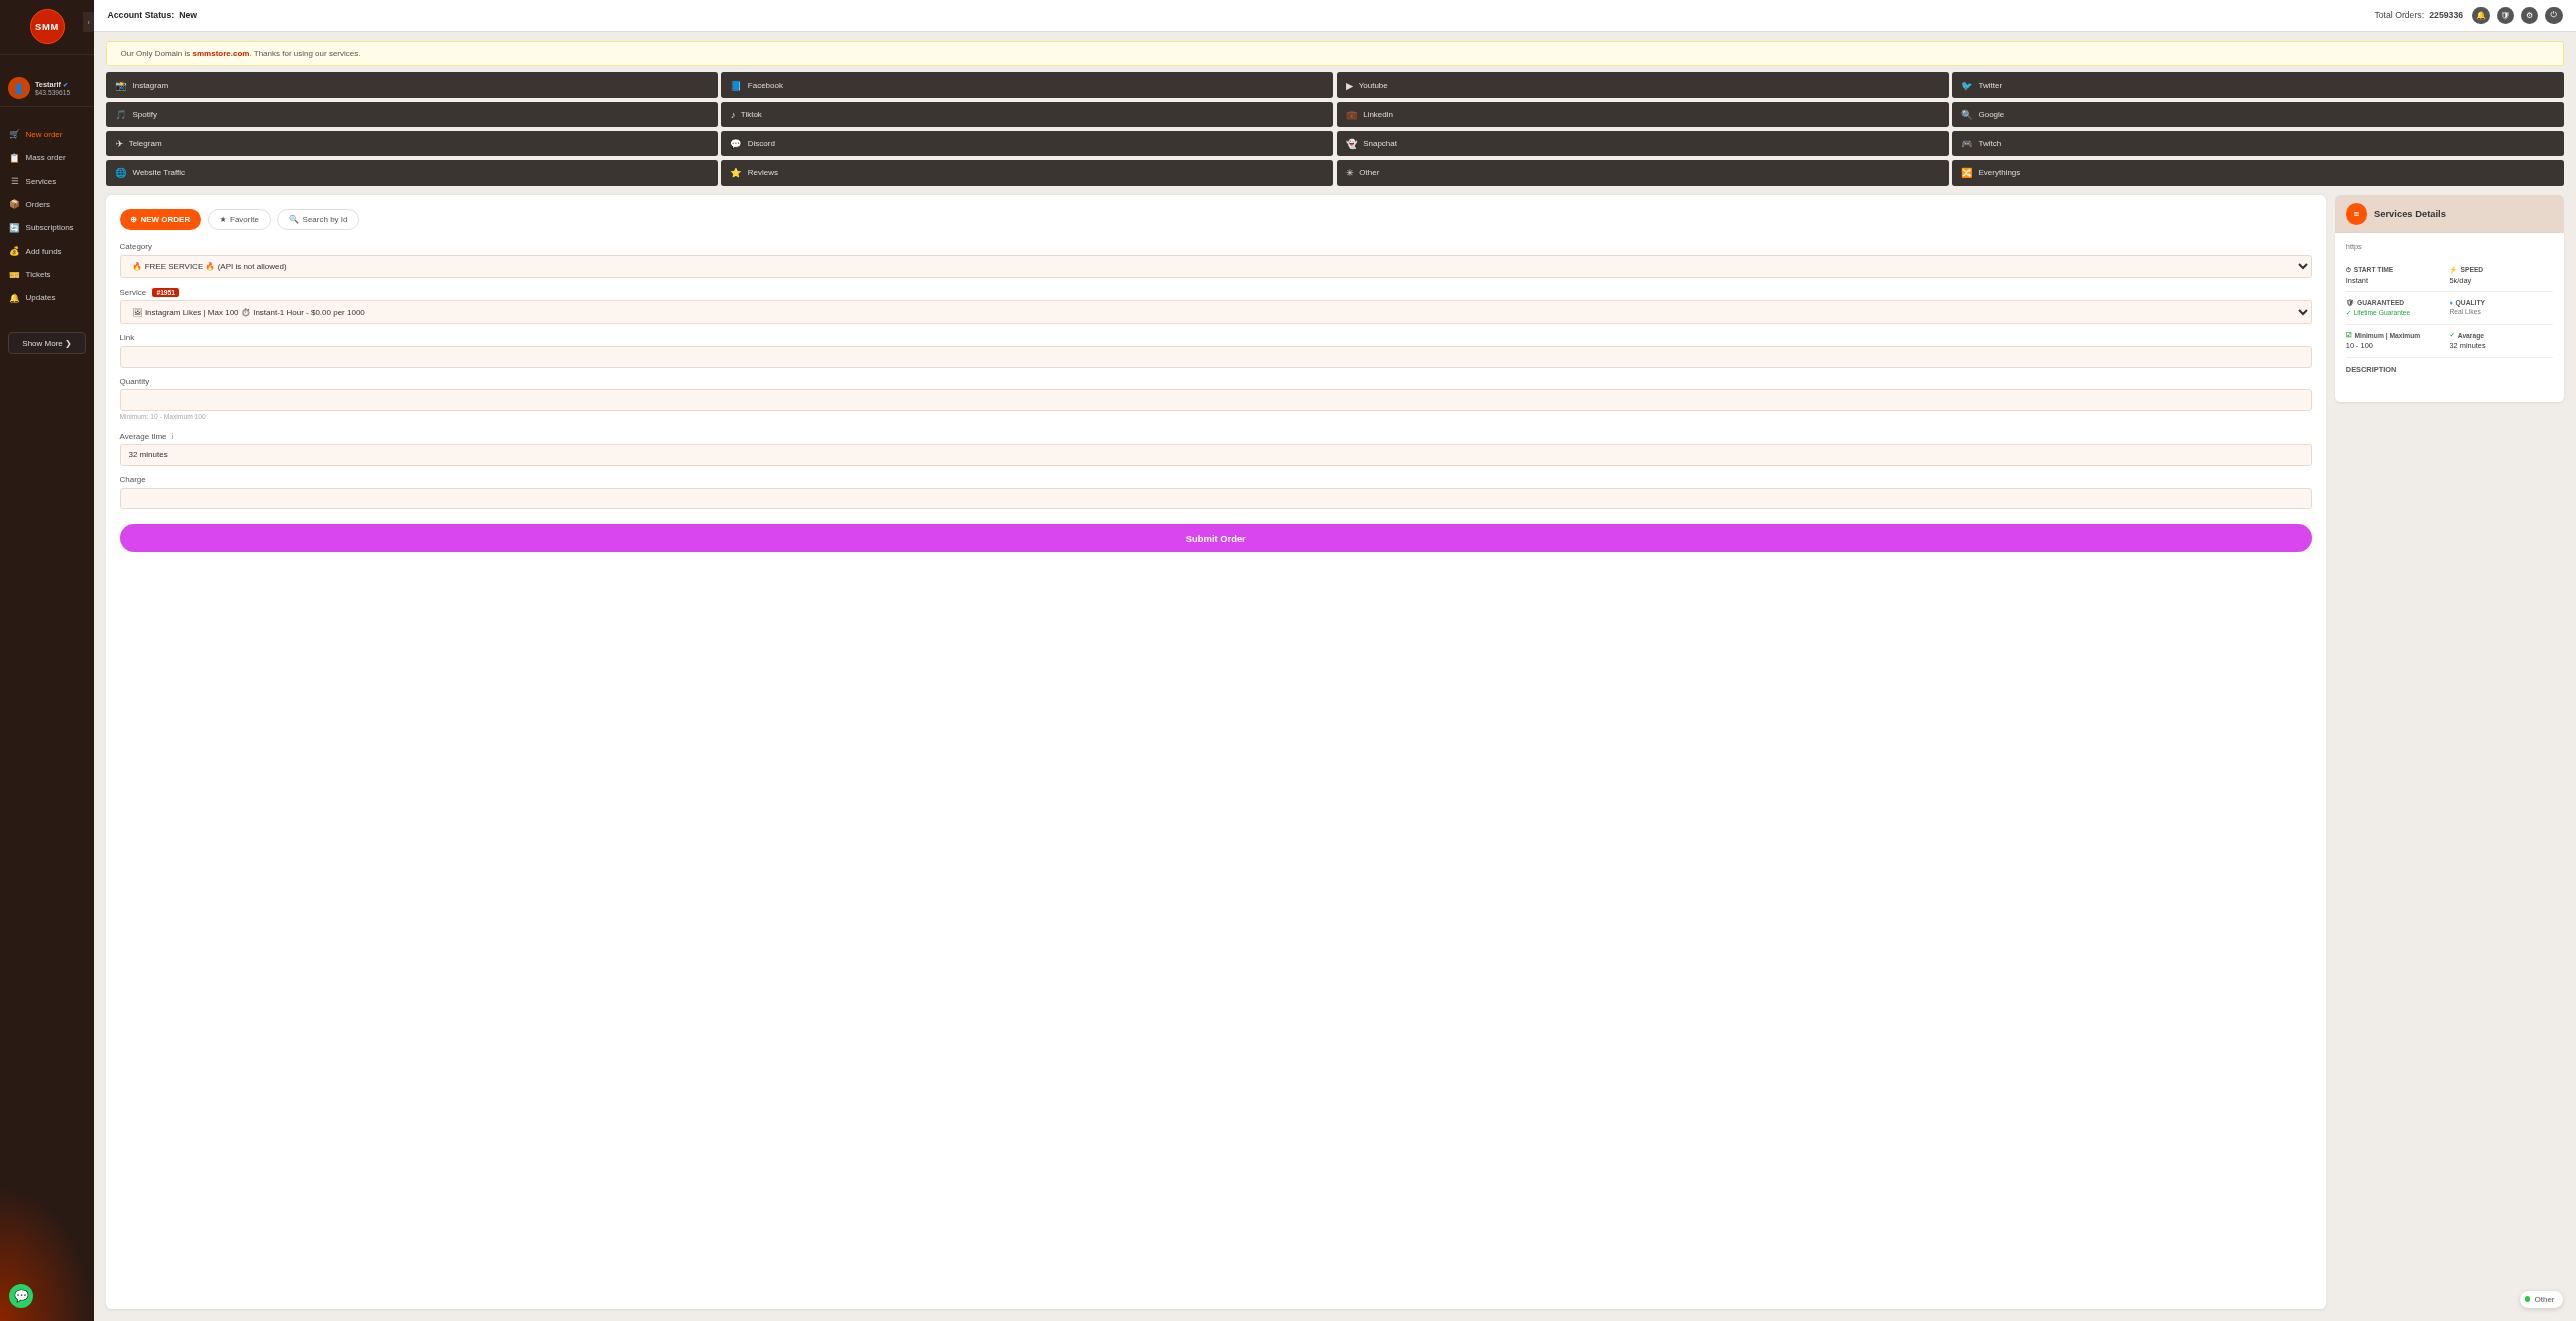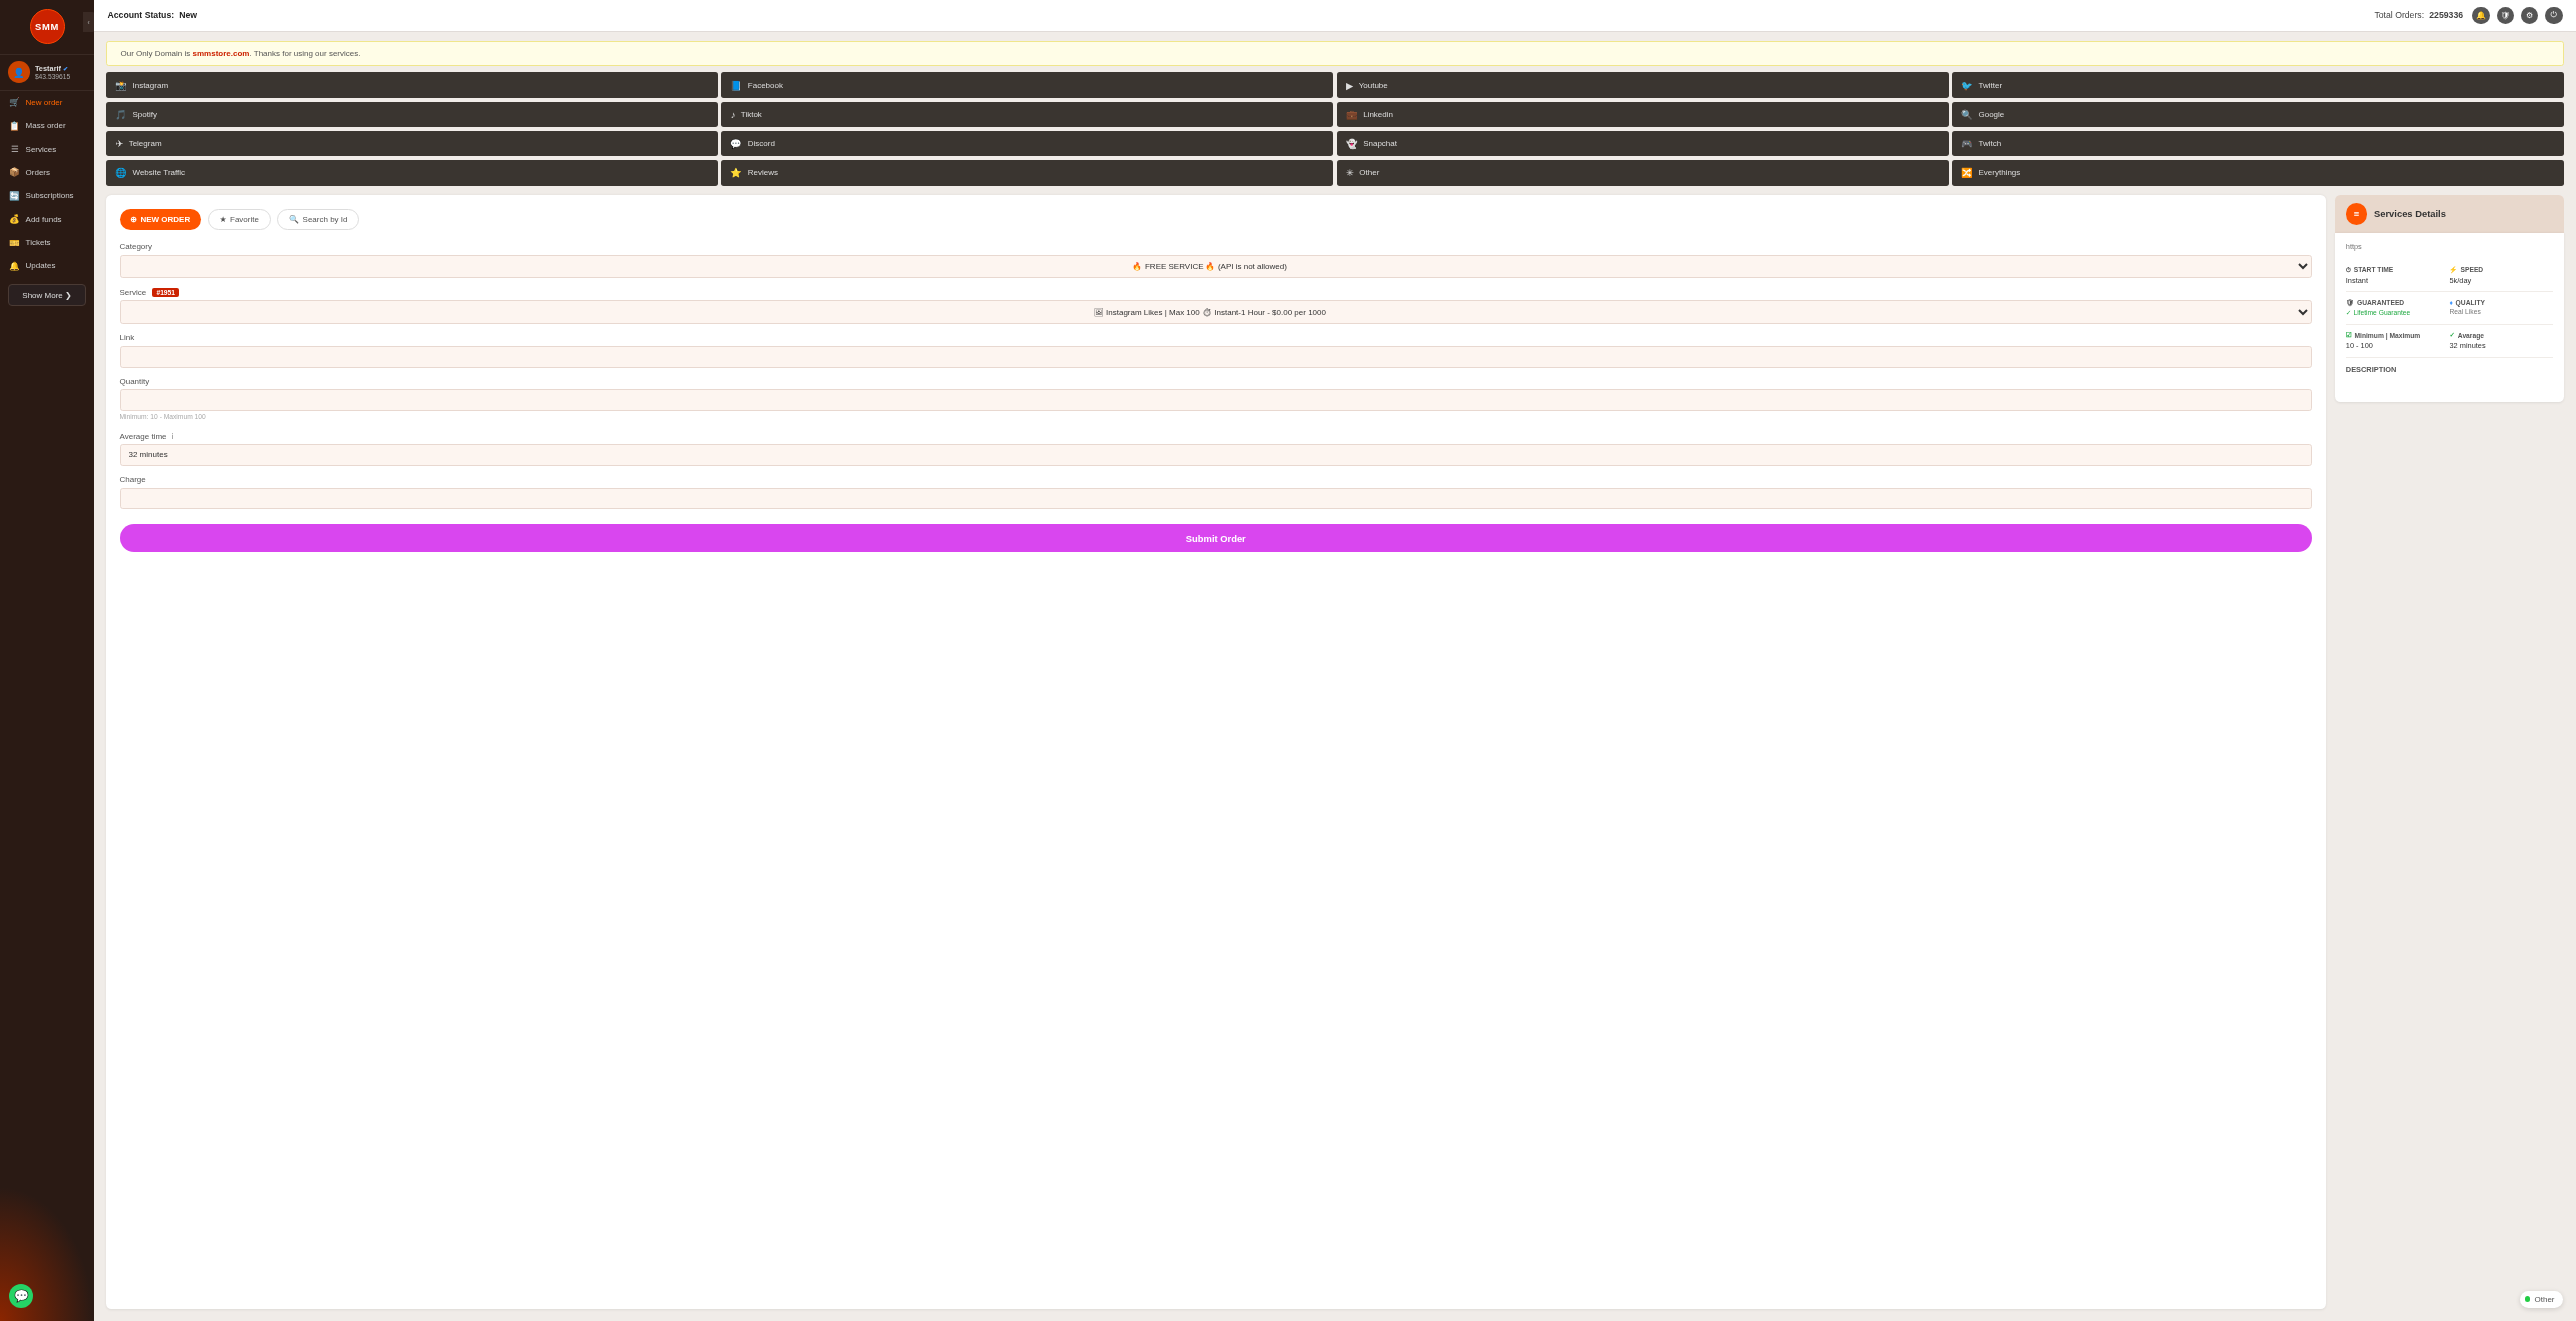--- a/index.html
+++ b/index.html
@@ -8,20 +8,21 @@
     
     #sidebar {
       width: 94px;
       background: #2a1a14;
       display: flex;
       flex-direction: column;
       align-items: stretch;
       flex-shrink: 0;
       position: relative;
       overflow: hidden;
+      gap: 16px;
     }
     #sidebar::after {
       content: '';
       position: absolute;
       bottom: 0; left: 0; right: 0;
       height: 135px;
       background: radial-gradient(ellipse at bottom left, #8b2500 0%, transparent 70%);
       pointer-events: none;
     }
     .sidebar-logo {
@@ -159,21 +160,21 @@
       font-size: 8px; display: flex; align-items: center; gap: 3.4px;
     }
 
     .form-group { margin-bottom: 9.4px; }
     .form-label { font-size: 8px; color: #555; margin-bottom: 3.4px; display: block; }
     .form-control {
       width: 100%; padding: 5.4px 8px;
       background: #fdf5f0; border: 0.7px solid #e8d8d0;
       border-radius: 2.7px; font-size: 8px; color: #333;
     }
-    select.form-control { cursor: pointer; text-align: center; }
+    select.form-control { cursor: pointer; }
 
     .service-badge {
       display: inline-block; background: #cc2200; color: white;
       padding: 0.7px 4px; border-radius: 2px; font-size: 6.7px; font-weight: bold;
       margin-right: 3.4px;
     }
 
     .form-hint { font-size: 6.7px; color: #aaa; margin-top: 2px; }
 
     .submit-btn {

